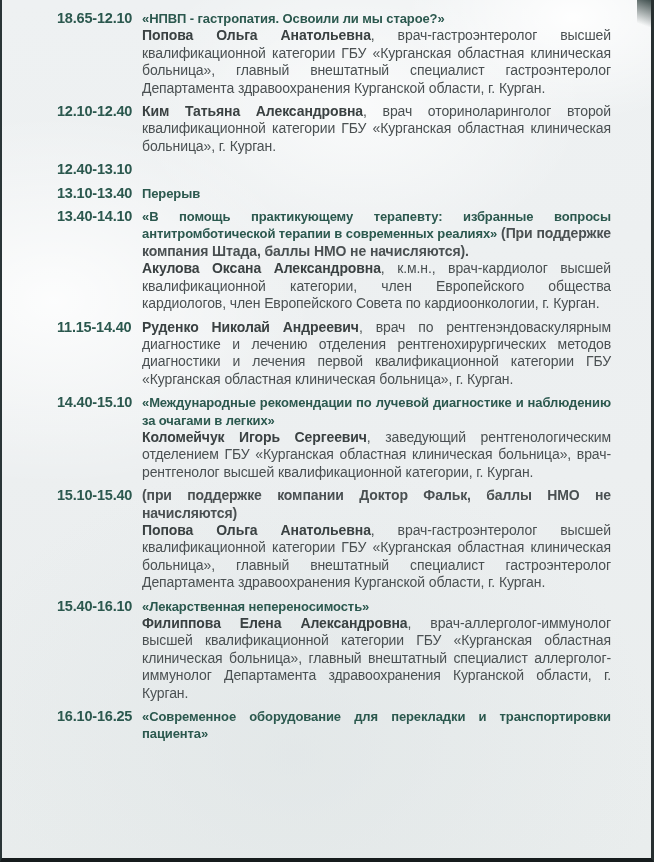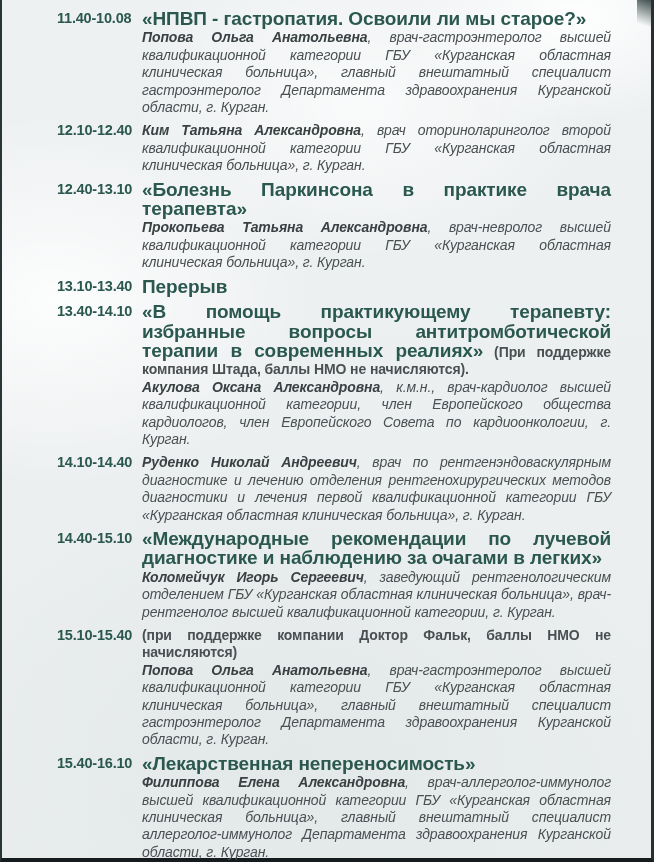--- a/index.html
+++ b/index.html
@@ -49,84 +49,79 @@
   .content p{
     margin:0;
     text-align:justify;
     font-size:14px;
     line-height:17.4px;
     letter-spacing:-0.1px;
   }
   .title-line{color:#2b584e;}
   .session-title{
     font-weight:700;
-    font-size:19px;
+    font-size:13px;
     color:#2b584e;
   }
   .inline-note,.note-line{
     font-weight:700;
     color:#4a5052;
   }
-  .speaker{color:#4a5052;font-style:italic;}
+  .speaker{color:#4a5052;}
   .speaker .speaker-name{
     font-weight:700;
     color:#3a4142;
   }
 </style>
 </head>
 <body>
 
 <div class="page">
   <div class="corner-shade"></div>
   <div id="schedule">
   <div class="session">
-    <div class="time">11.40-10.08</div>
+    <div class="time">18.65-12.10</div>
     <div class="content">
       <p class="title-line"><span class="session-title">«НПВП - гастропатия. Освоили ли мы старое?»</span></p>
 
       <p class="speaker"><span class="speaker-name">Попова Ольга Анатольевна</span><span class="speaker-desc">, врач-гастроэнтеролог высшей квалификационной категории ГБУ «Курганская областная клиническая больница», главный внештатный специалист гастроэнтеролог Департамента здравоохранения Курганской области, г. Курган.</span></p>
     </div>
   </div>
 
   <div class="session">
     <div class="time">12.10-12.40</div>
     <div class="content">
 
       <p class="speaker"><span class="speaker-name">Ким Татьяна Александровна</span><span class="speaker-desc">, врач оториноларинголог второй квалификационной категории ГБУ «Курганская областная клиническая больница», г. Курган.</span></p>
     </div>
   </div>
 
   <div class="session">
     <div class="time">12.40-13.10</div>
-    <div class="content">
-      <p class="title-line"><span class="session-title">«Болезнь Паркинсона в практике врача терапевта»</span></p>
-
-      <p class="speaker"><span class="speaker-name">Прокопьева Татьяна Александровна</span><span class="speaker-desc">, врач-невролог высшей квалификационной категории ГБУ «Курганская областная клиническая больница», г. Курган.</span></p>
-    </div>
   </div>
 
   <div class="session">
     <div class="time">13.10-13.40</div>
     <div class="content">
       <p class="title-line"><span class="session-title">Перерыв</span></p>
 
     </div>
   </div>
 
   <div class="session">
     <div class="time">13.40-14.10</div>
     <div class="content">
       <p class="title-line"><span class="session-title">«В помощь практикующему терапевту: избранные вопросы антитромботической терапии в современных реалиях»</span><span class="inline-note"> (При поддержке компания Штада, баллы НМО не начисляются).</span></p>
 
       <p class="speaker"><span class="speaker-name">Акулова Оксана Александровна</span><span class="speaker-desc">, к.м.н., врач-кардиолог высшей квалификационной категории, член Европейского общества кардиологов, член Европейского Совета по кардиоонкологии, г. Курган.</span></p>
     </div>
   </div>
 
   <div class="session">
-    <div class="time">14.10-14.40</div>
+    <div class="time">11.15-14.40</div>
     <div class="content">
 
       <p class="speaker"><span class="speaker-name">Руденко Николай Андреевич</span><span class="speaker-desc">, врач по рентгенэндоваскулярным диагностике и лечению отделения рентгенохирургических методов диагностики и лечения первой квалификационной категории ГБУ «Курганская областная клиническая больница», г. Курган.</span></p>
     </div>
   </div>
 
   <div class="session">
     <div class="time">14.40-15.10</div>
     <div class="content">
       <p class="title-line"><span class="session-title">«Международные рекомендации по лучевой диагностике и наблюдению за очагами в легких»</span></p>

